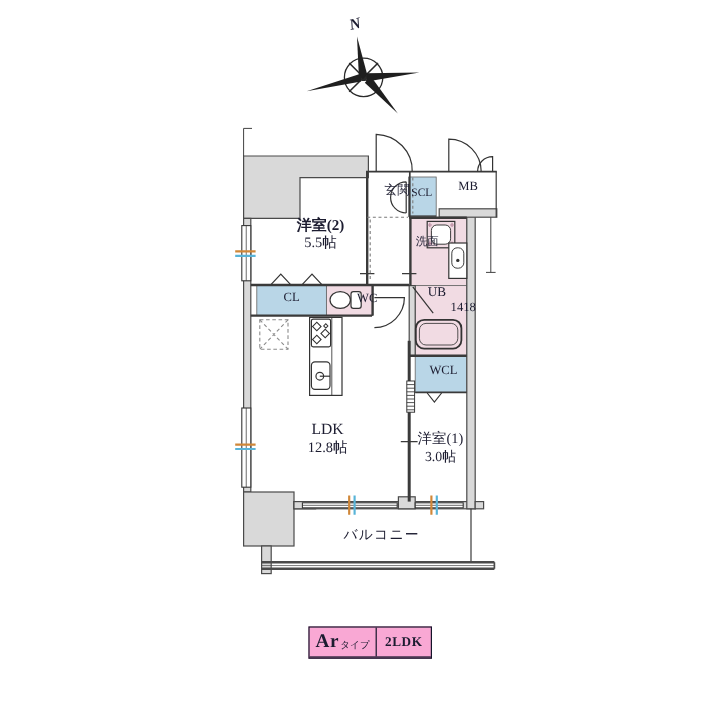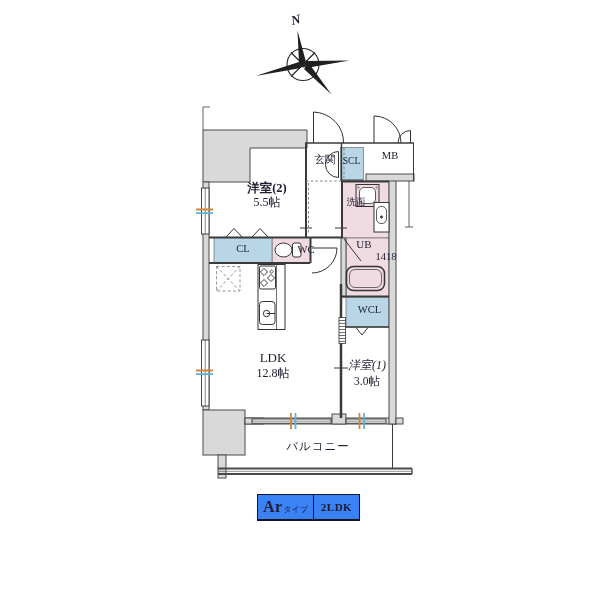--- a/index.html
+++ b/index.html
@@ -2,21 +2,21 @@
 <html><head>
 <meta charset="utf-8">
 <style>
   html,body{margin:0;padding:0;background:#ffffff;}
   body{width:600px;height:600px;font-family:"Liberation Serif","DejaVu Serif",serif;color:#1c1c30;}
   #stage{position:relative;width:600px;height:600px;overflow:hidden;background:#fff;}
   #plan-svg{position:absolute;left:0;top:0;}
   .lbl{position:absolute;text-align:center;line-height:1.15;white-space:nowrap;color:#1c1c30;}
   .north{font-style:italic;font-weight:bold;transform:rotate(-14deg);}
   
-  .info-table{position:absolute;left:257px;top:494px;width:101px;border:1.6px solid #14142a;background:#3b82f6;}
+  .info-table{position:absolute;left:257px;top:522px;width:101px;border:1.6px solid #14142a;background:#f9a8d4;}
   .it-row1{display:flex;height:24px;border-bottom:1.5px solid #14142a;}
   .it-type{width:55px;border-right:1.5px solid #14142a;display:flex;align-items:center;justify-content:center;}
   .type-big{font-size:16px;font-weight:bold;letter-spacing:.5px;}
   .type-small{font-size:8px;margin-left:1px;margin-top:4px;}
   .it-layout{flex:1;display:flex;align-items:center;justify-content:center;font-size:11px;font-weight:600;letter-spacing:.5px;}
   .it-row2{height:26px;display:flex;align-items:center;justify-content:center;gap:2px;}
   .area-label{font-size:7.5px;line-height:1.25;text-align:left;}
   .area-value{font-size:16.5px;font-weight:bold;letter-spacing:.3px;}
   .area-unit{font-size:9px;align-self:flex-end;margin-bottom:3px;}
 </style>
@@ -168,41 +168,41 @@
       <circle cx="303" cy="64.5" r="3" fill="#2a2a2a"></circle>
       <path d="M297.5,30.5 L306,62 L302.5,66 L299,62.5 Z" fill="#1f1f1f"></path>
       <path d="M331.5,94.5 L304,69 L309,63.5 Z" fill="#1f1f1f"></path>
       <path d="M255.5,76 L300.5,61.5 L301,68 Z" fill="#1f1f1f"></path>
       <path d="M349.5,60.5 L305,61 L306,68 Z" fill="#1f1f1f"></path>
     </g>
   </svg>
 
   <div class="lbl north" style="left:287px;top:13px;width:18px;font-size:13px;">N</div>
 
-  <div class="lbl" style="left:307px;top:154px;width:36px;font-size:10.5px;">玄関</div>
+  <div class="lbl" style="left:307px;top:154px;width:48px;font-size:10.5px;">玄関</div>
   <div class="lbl" style="left:340px;top:156px;width:23px;font-size:9.5px;">SCL</div>
   <div class="lbl" style="left:377px;top:150px;width:26px;font-size:10.5px;">MB</div>
 
   <div class="lbl" style="left:231px;top:181px;width:72px;font-size:12.5px;font-weight:bold;">洋室(2)</div>
   <div class="lbl" style="left:231px;top:196px;width:72px;font-size:12px;">5.5帖</div>
 
   <div class="lbl" style="left:343px;top:197px;width:26px;font-size:9.5px;">洗面</div>
 
   <div class="lbl" style="left:214px;top:243px;width:58px;font-size:10.5px;">CL</div>
   <div class="lbl" style="left:295px;top:244px;width:22px;font-size:10.5px;">WC</div>
 
   <div class="lbl" style="left:350px;top:238px;width:28px;font-size:11px;">UB</div>
   <div class="lbl" style="left:346px;top:251px;width:32px;font-size:10.5px;padding-left:24px;">1418</div>
 
   <div class="lbl" style="left:346px;top:304px;width:47px;font-size:10.5px;">WCL</div>
 
   <div class="lbl" style="left:241px;top:351px;width:64px;font-size:13px;">LDK</div>
   <div class="lbl" style="left:241px;top:367px;width:64px;font-size:12px;">12.8帖</div>
 
-  <div class="lbl" style="left:337px;top:359px;width:60px;font-size:12px;font-style:italic;">洋室(1)</div>
+  <div class="lbl" style="left:337px;top:359px;width:60px;font-size:12px;">洋室(1)</div>
   <div class="lbl" style="left:337px;top:375px;width:60px;font-size:11.5px;">3.0帖</div>
 
   <div class="lbl" style="left:279px;top:440px;width:78px;font-size:11.5px;letter-spacing:1px;">バルコニー</div>
 
   <div class="info-table">
     <div class="it-row1">
       <div class="it-type">
         <span class="type-big">Ar</span>
         <span class="type-small">タイプ</span>
       </div>

